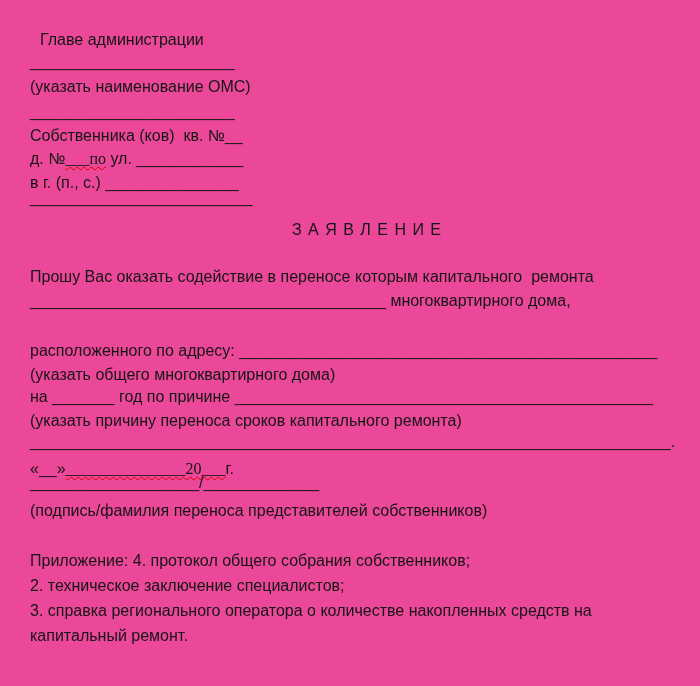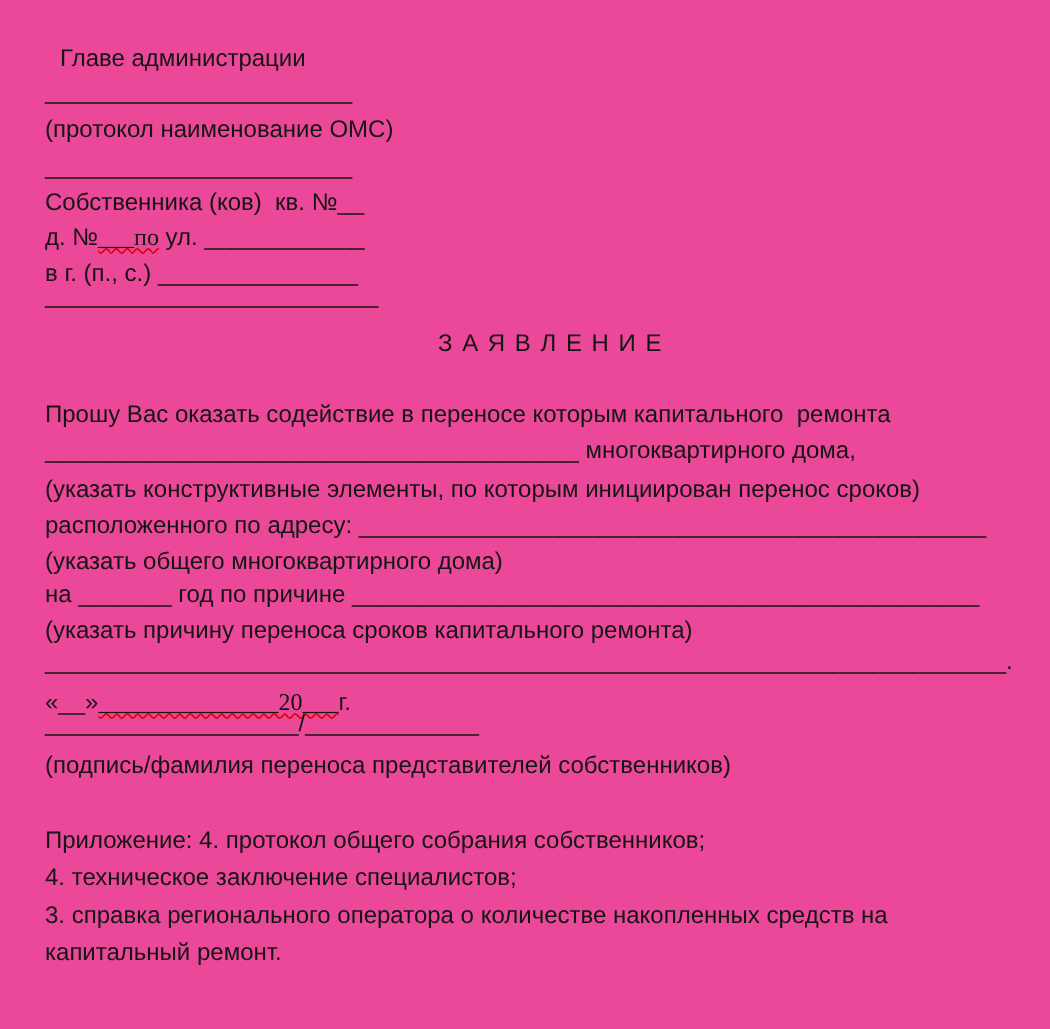--- a/index.html
+++ b/index.html
@@ -41,41 +41,40 @@
     font-family: Liberation Serif, serif;
   }
 </style>
 </head>
 <body>
 
 <div class="page">
 
   <div class="line indent" style="top:30px">Главе администрации</div>
   <div class="line" style="top:52px">_______________________</div>
-  <div class="line" style="top:77px">(протокол наименование ОМС)</div>
+  <div class="line" style="top:77px">(указать наименование ОМС)</div>
   <div class="line" style="top:102px">_______________________</div>
   <div class="line" style="top:126px">Собственника (ков)  кв. №__</div>
   <div class="line" style="top:149px"><span>д. №</span><span class="sq">___по</span><span> ул. ____________</span></div>
   <div class="line" style="top:173px">в г. (п., с.) _______________</div>
   <div class="line" style="top:188px">_________________________</div>
 
   <div class="line title-line" style="top:220px">З А Я В Л Е Н И Е</div>
 
   <div class="line" style="top:267px">Прошу Вас оказать содействие в переносе которым капитального  ремонта</div>
   <div class="line" style="top:291px">________________________________________ многоквартирного дома,</div>
-  <div class="line" style="top:317px">(указать конструктивные элементы, по которым инициирован перенос сроков)</div>
   <div class="line" style="top:341px">расположенного по адресу: _______________________________________________</div>
   <div class="line" style="top:365px">(указать общего многоквартирного дома)</div>
   <div class="line" style="top:387px">на _______ год по причине _______________________________________________</div>
   <div class="line" style="top:411px">(указать причину переноса сроков капитального ремонта)</div>
   <div class="line" style="top:432px">________________________________________________________________________.</div>
 
   <div class="line" style="top:459px"><span>«__»</span><span class="sq">_______________20___</span><span>г.</span></div>
 
   <div class="line" style="top:473px">___________________/_____________</div>
   <div class="line" style="top:501px">(подпись/фамилия переноса представителей собственников)</div>
 
   <div class="line" style="top:551px">Приложение: 4. протокол общего собрания собственников;</div>
-  <div class="line" style="top:576px">4. техническое заключение специалистов;</div>
+  <div class="line" style="top:576px">2. техническое заключение специалистов;</div>
   <div class="line" style="top:601px">3. справка регионального оператора о количестве накопленных средств на</div>
   <div class="line" style="top:626px">капитальный ремонт.</div>
 
 </div>
 
 </body></html>

